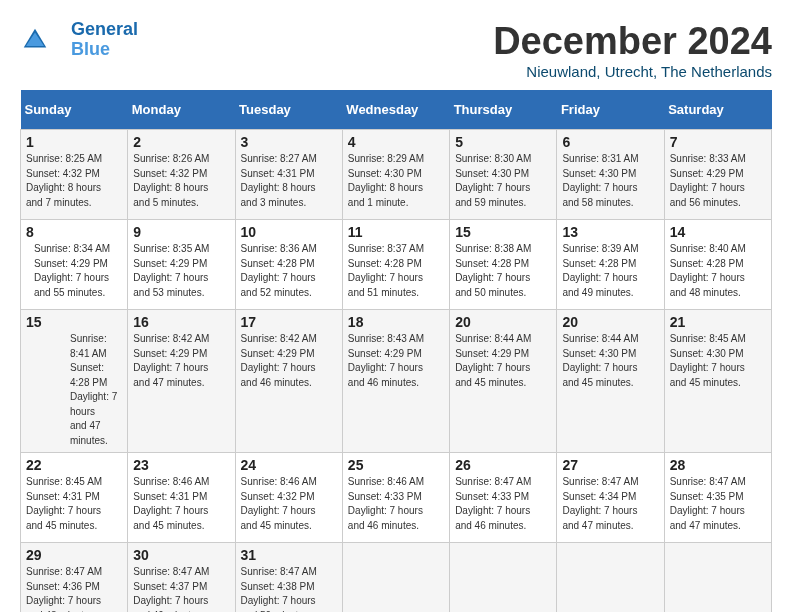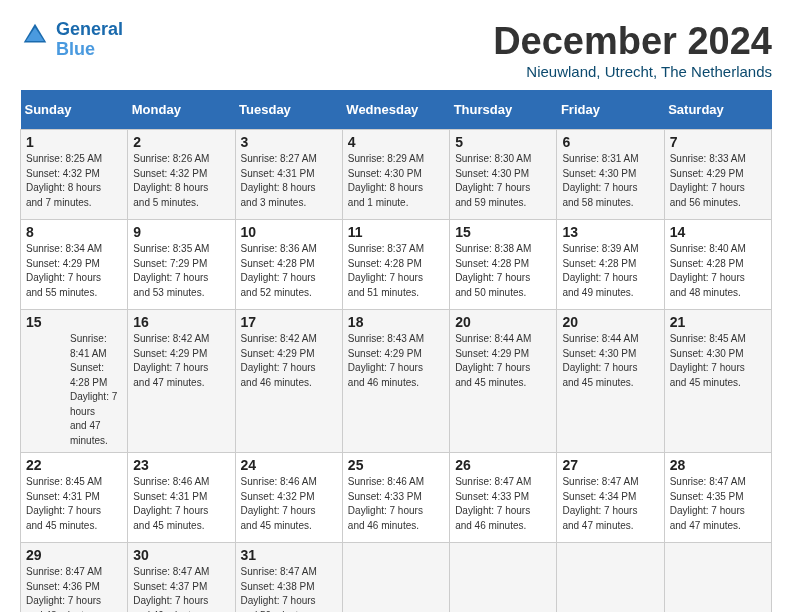--- a/index.html
+++ b/index.html
@@ -11,22 +11,22 @@
       padding: 20px;
     }
     .header {
       display: flex;
       justify-content: space-between;
       align-items: flex-start;
       margin-bottom: 10px;
     }
     .logo {
       display: flex;
-      align-items: flex-start;
-      gap: 6px;
+      align-items: center;
+      gap: 21px;
     }
     .logo-text {
       font-size: 18px;
       font-weight: bold;
       color: #333;
       line-height: 1.1;
     }
     .logo-text span {
       color: #1a6aad;
     }
@@ -168,29 +168,29 @@
           <span class="day-num">7</span>
           <div class="day-info" style="white-space: pre-line;">Sunrise: 8:33 AM
 Sunset: 4:29 PM
 Daylight: 7 hours
 and 56 minutes.</div>
         </td>
       </tr>
       <tr>
         <td>
           <span class="day-num">8</span>
-          <div class="day-info" style="white-space: pre-line;">Sunrise: 8:34 AM
+          <div class="day-info" style="white-space: pre-line; margin-left: 8px;">Sunrise: 8:34 AM
 Sunset: 4:29 PM
 Daylight: 7 hours
 and 55 minutes.</div>
         </td>
         <td>
           <span class="day-num">9</span>
           <div class="day-info" style="white-space: pre-line;">Sunrise: 8:35 AM
-Sunset: 7:29 PM
+Sunset: 4:29 PM
 Daylight: 7 hours
 and 53 minutes.</div>
         </td>
         <td>
           <span class="day-num">10</span>
           <div class="day-info" style="white-space: pre-line;">Sunrise: 8:36 AM
 Sunset: 4:28 PM
 Daylight: 7 hours
 and 52 minutes.</div>
         </td>

